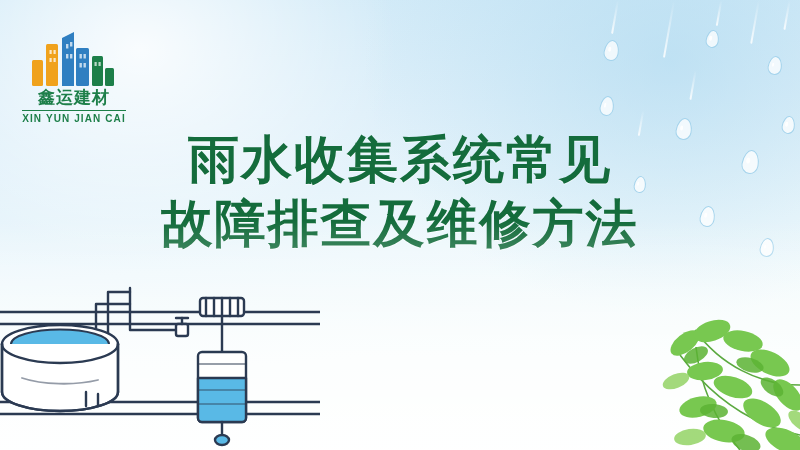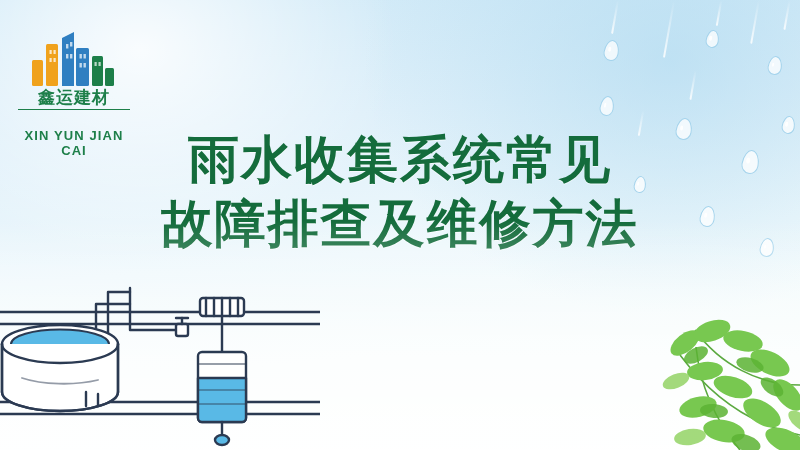--- a/index.html
+++ b/index.html
@@ -47,26 +47,26 @@
   .logo-name {
     margin-top: 2px;
     font-size: 17px;
     font-weight: bold;
     color: #1d7f49;
     letter-spacing: 1px;
     line-height: 20px;
   }
   .logo-pinyin {
     margin-top: 1px;
-    font-size: 13px;
+    font-size: 10px;
     font-weight: bold;
     color: #1d7f49;
     letter-spacing: 1.1px;
     border-top: 1.6px solid #1d7f49;
-    padding-top: 18px;
+    padding-top: 2px;
     display: inline-block;
   }
   
   .title-wrap {
     position: absolute;
     left: 0; right: 0;
     top: 128px;
     text-align: center;
     pointer-events: none;
   }

